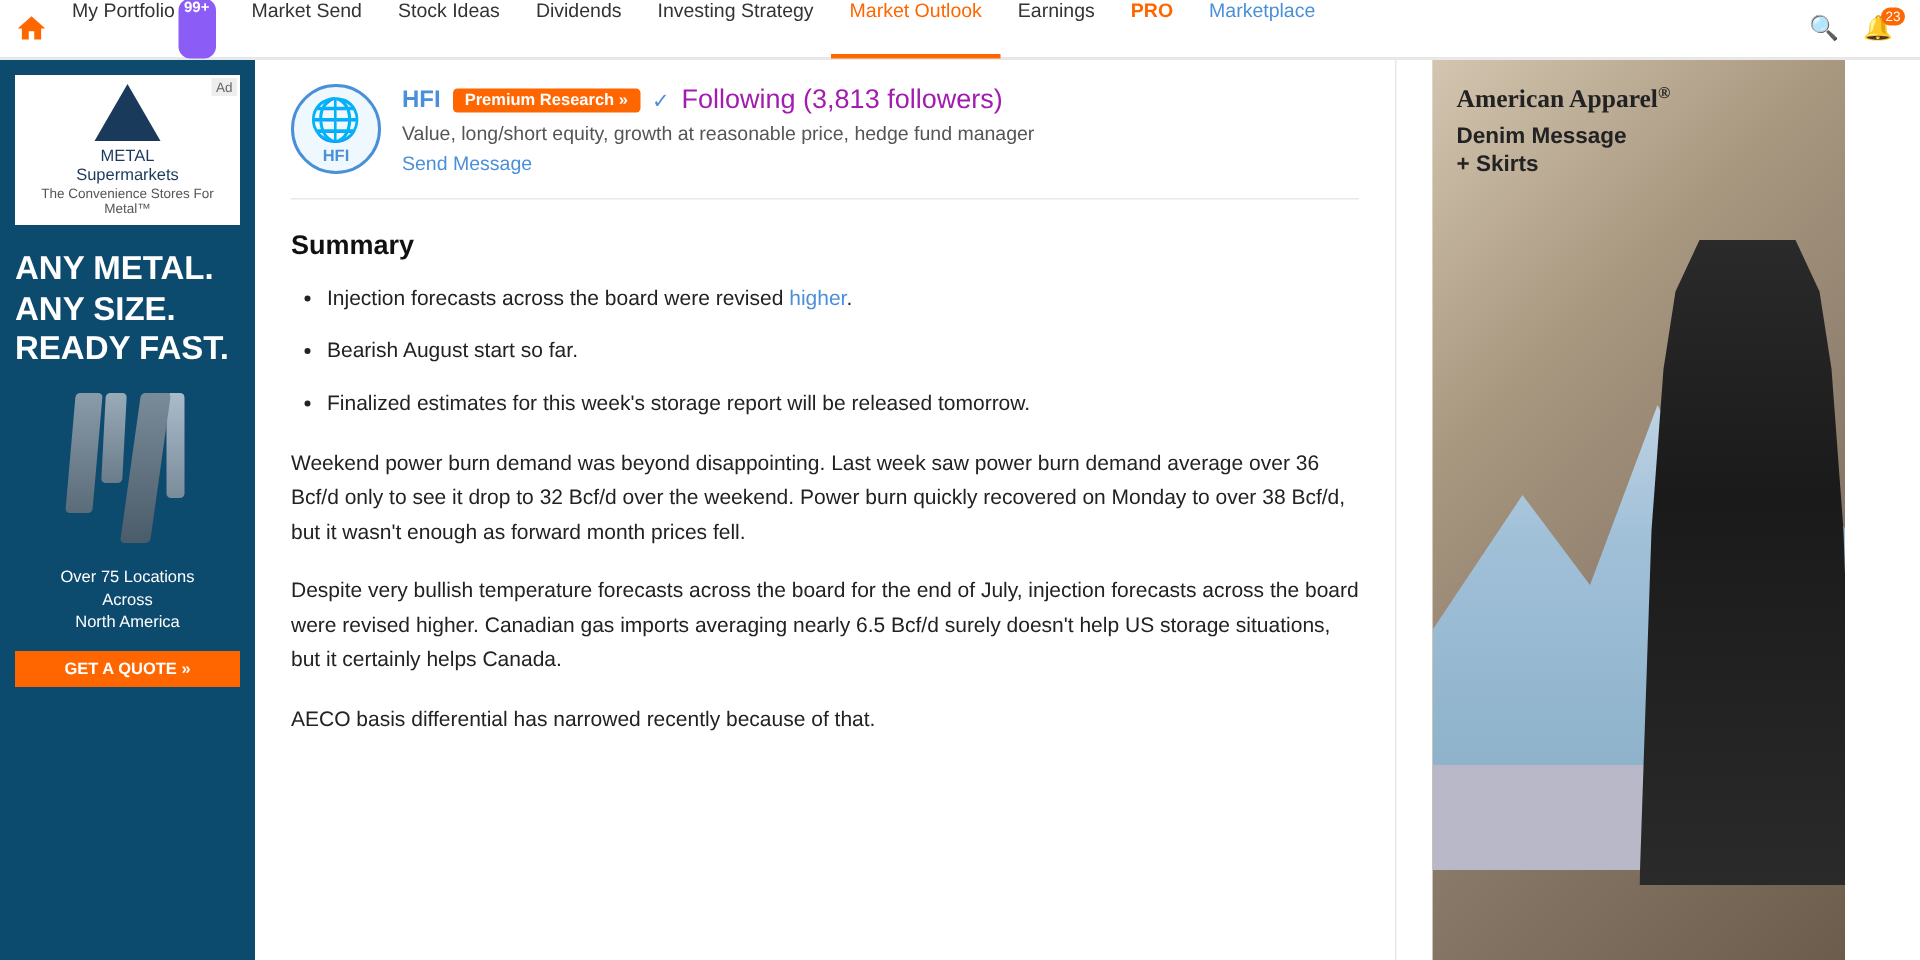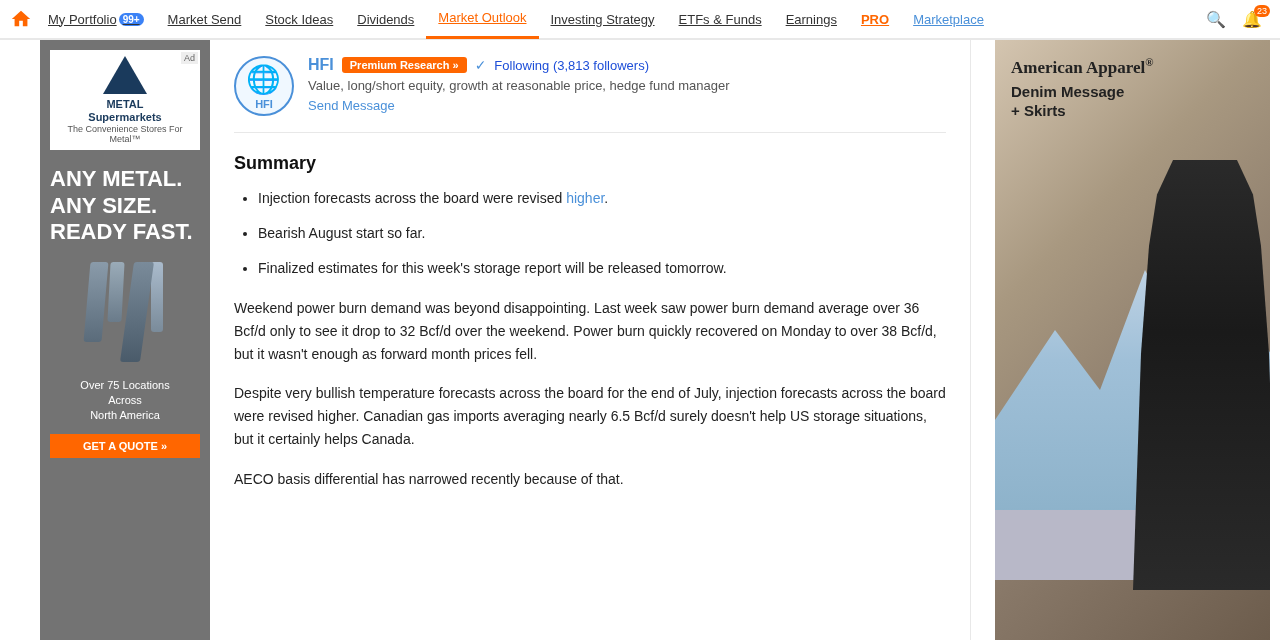--- a/index.html
+++ b/index.html
@@ -18,33 +18,31 @@
     .nav-logo {
       display: flex;
       align-items: center;
       margin-right: 4px;
     }
     .nav-logo svg { width: 22px; height: 22px; }
     .nav-item {
       padding: 0 12px;
       height: 40px;
       display: flex;
-      align-items: center;
       font-size: 13px;
       cursor: pointer;
       color: #333;
       white-space: nowrap;
       position: relative;
-      text-decoration: underline;
     }
     .nav-item.active { color: #ff6600; border-bottom: 3px solid #ff6600; }
     .nav-item.pro { color: #ff6600; font-weight: bold; }
     .nav-item.marketplace-item { color: #4a90d9; }
     .nav-badge {
-      background: #3b82f6;
+      background: #8b5cf6;
       color: #fff;
       border-radius: 8px;
       font-size: 10px;
       padding: 1px 4px;
       margin-left: 2px;
       font-weight: bold;
     }
     .nav-icon-btn {
       width: 36px;
       height: 36px;
@@ -74,27 +72,26 @@
     
     .page-layout {
       display: flex;
       height: 600px;
     }
 
     
     .left-ad {
       width: 170px;
       min-width: 170px;
-      background: #737373;
+      background: #0c4a6e;
       overflow: hidden;
       display: flex;
       flex-direction: column;
       align-items: center;
       padding: 10px;
-      margin-left: 40px;
     }
     .ad-logo-box {
       background: #fff;
       padding: 6px 10px;
       width: 100%;
       text-align: center;
       margin-bottom: 8px;
       position: relative;
     }
     .ad-logo-box .ad-badge {
@@ -108,21 +105,21 @@
     }
     .ad-logo-triangle {
       width: 0; height: 0;
       border-left: 22px solid transparent;
       border-right: 22px solid transparent;
       border-bottom: 38px solid #1a3a5c;
       margin: 0 auto 4px;
     }
     .ad-logo-text {
       font-size: 11px;
-      font-weight: bold;
+      font-weight: normal;
       color: #1a3a5c;
       line-height: 1.2;
     }
     .ad-logo-sub { font-size: 9px; color: #555; }
     .ad-headline {
       color: #fff;
       font-size: 22px;
       font-weight: bold;
       line-height: 1.2;
       text-align: left;
@@ -214,22 +211,22 @@
       color: #fff;
       font-size: 11px;
       padding: 2px 8px;
       border-radius: 3px;
       font-weight: bold;
       display: flex;
       align-items: center;
       gap: 3px;
     }
     .following-text {
-      font-size: 13px;
-      color: #1d4ed8;
+      font-size: 18px;
+      color: #a21caf;
     }
     .following-check { color: #4a90d9; }
     .author-bio {
       font-size: 13px;
       color: #555;
       margin-bottom: 4px;
     }
     .send-message {
       color: #4a90d9;
       font-size: 13px;
@@ -342,28 +339,25 @@
   </div>
   <div class="nav-item">
     <span>Market Send</span>
   </div>
   <div class="nav-item">
     <span>Stock Ideas</span>
   </div>
   <div class="nav-item">
     <span>Dividends</span>
   </div>
+  <div class="nav-item">
+    <span>Investing Strategy</span>
+  </div>
   <div class="nav-item active">
     <span>Market Outlook</span>
-  </div>
-  <div class="nav-item">
-    <span>Investing Strategy</span>
-  </div>
-  <div class="nav-item">
-    <span>ETFs &amp; Funds</span>
   </div>
   <div class="nav-item">
     <span>Earnings</span>
   </div>
   <div class="nav-item pro">
     <span>PRO</span>
   </div>
   <div class="nav-item marketplace-item">
     <span>Marketplace</span>
   </div>

